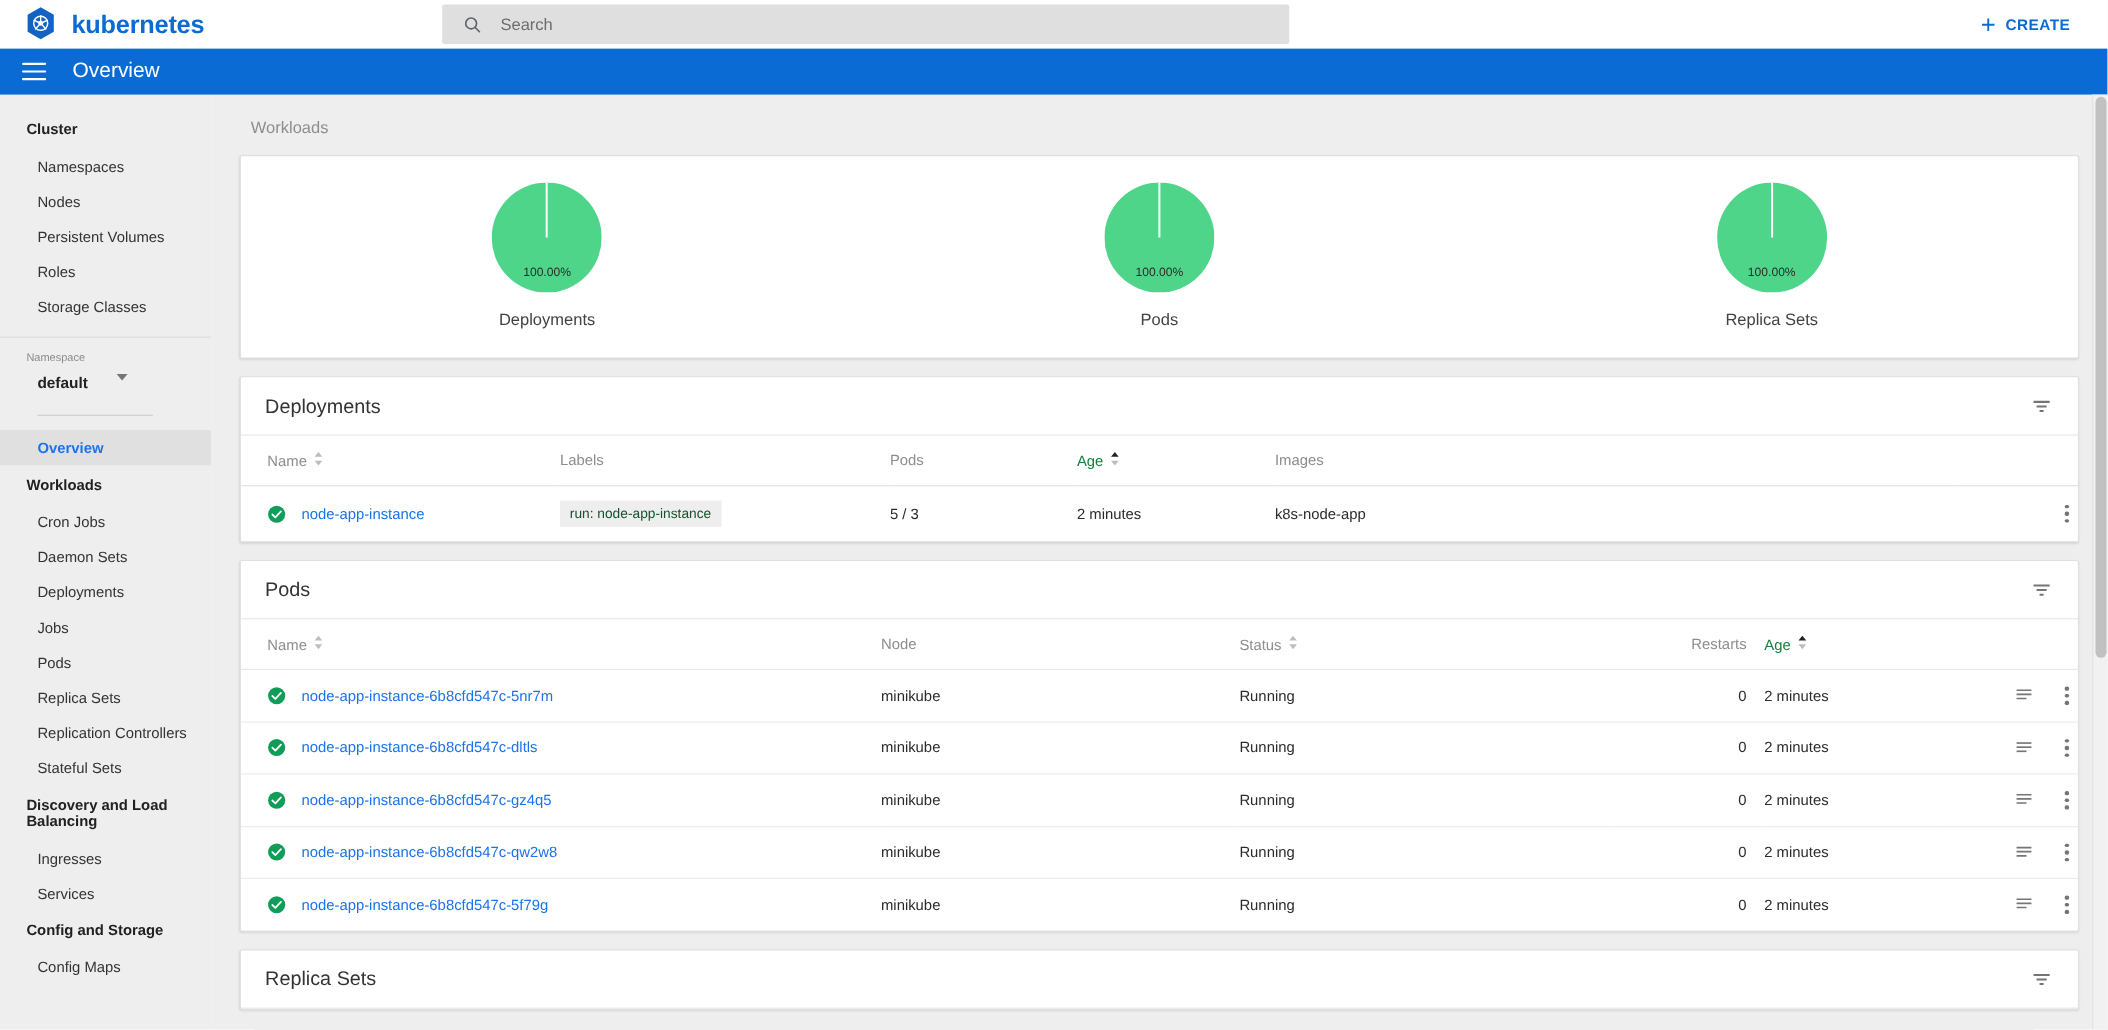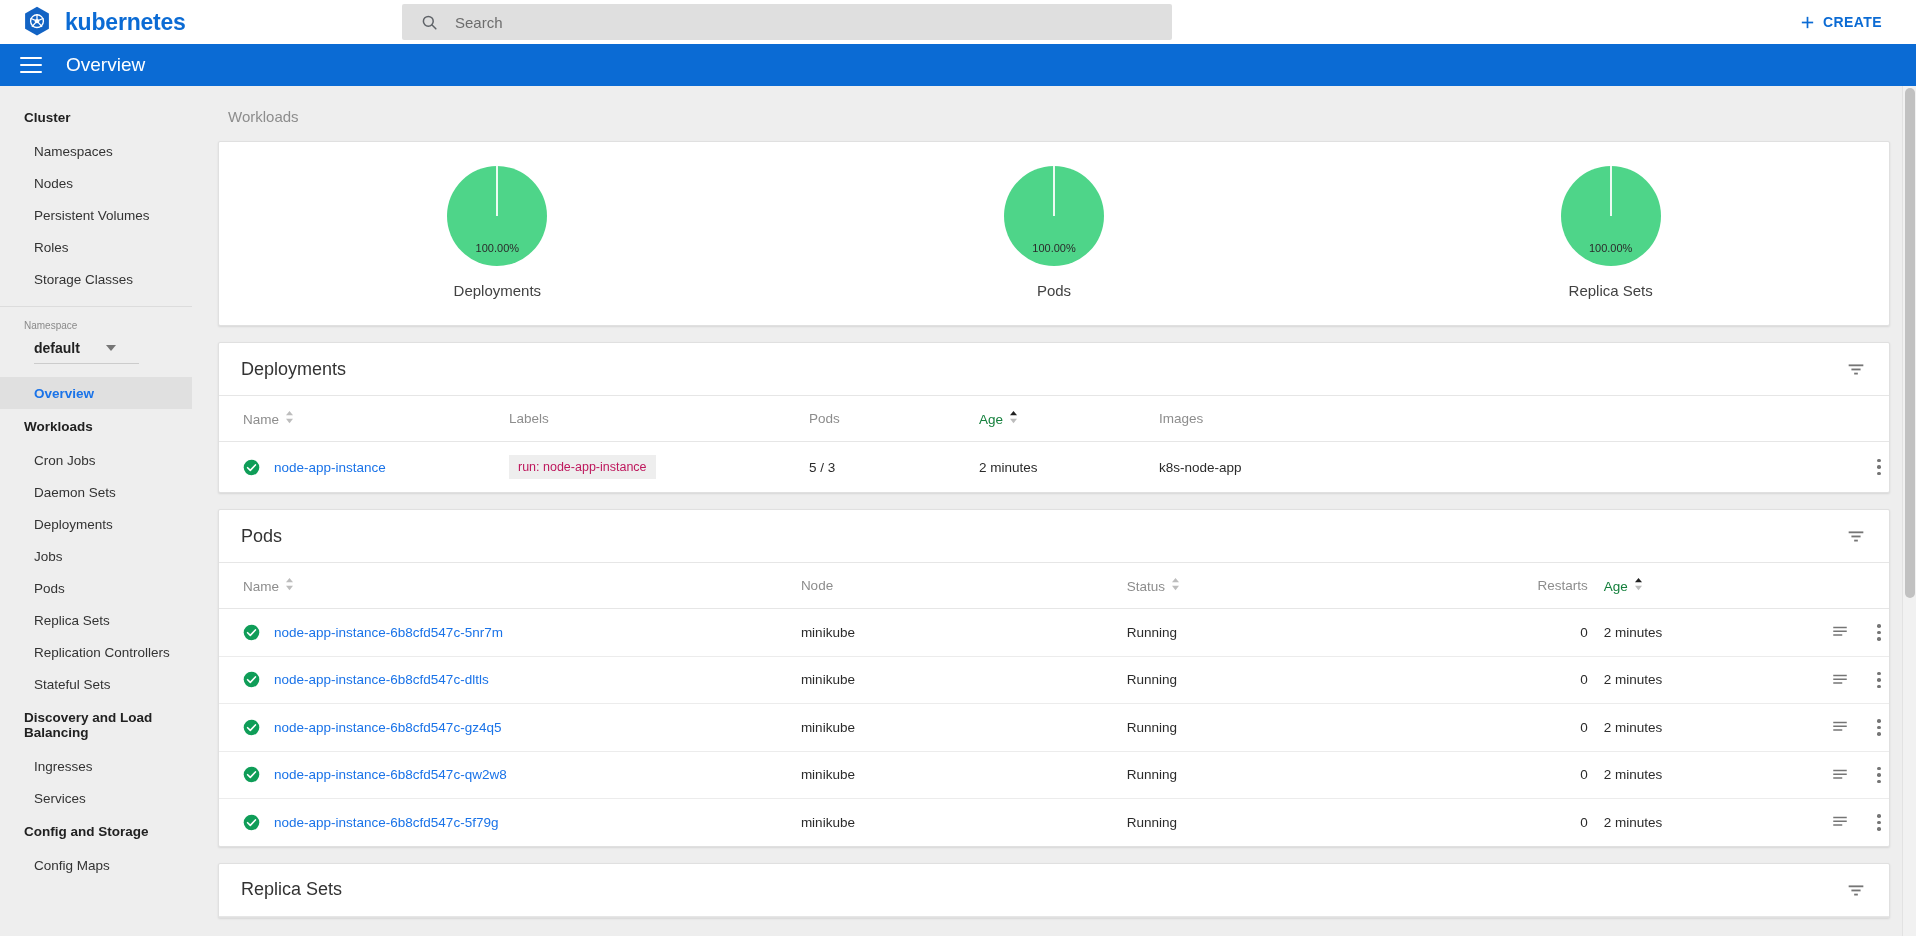--- a/index.html
+++ b/index.html
@@ -63,22 +63,22 @@
   }
   .nav-item {
     font-size: 13.5px; color: #333; padding: 8.5px 0 8.5px 34px;
     cursor: pointer; white-space: nowrap;
   }
   .nav-item.active { background: #e0e0e0; color: #1a73e8; font-weight: bold; }
   .nav-sep { height: 1px; background: #dcdcdc; margin: 11px 0 0 0; }
   .ns-block { padding: 13px 0 0 24px; }
   .ns-label { font-size: 10px; color: #8a8a8a; margin-bottom: 9px; }
   .ns-select {
-    display: flex; align-items: center; gap: 26px; width: 105px;
-    padding-bottom: 7px; border-bottom: 1px solid #ccc; margin-left: 10px;
+    display: flex; align-items: flex-start; gap: 26px; width: 105px;
+    padding-bottom: 21px; border-bottom: 1px solid #ccc; margin-left: 10px;
     cursor: pointer;
   }
   .ns-value { font-size: 14px; font-weight: bold; color: #212121; }
   .caret { width: 0; height: 0; border-left: 5px solid transparent;
     border-right: 5px solid transparent; border-top: 6px solid #757575; }
   .ns-gap { height: 13px; }
 
   
   .content {
     flex: 1; background: #eeeeee; overflow: hidden; position: relative;
@@ -119,21 +119,21 @@
     border-bottom: 1px solid #ececec; vertical-align: middle;
   }
   tr:last-child td { border-bottom: none; }
   .sort-ic { display: inline-block; vertical-align: middle; margin-left: 6px; }
   .th-inner { display: inline-flex; align-items: flex-end; cursor: pointer; }
   .cell-name { display: flex; align-items: center; gap: 14px; }
   .ok-ic { width: 17px; height: 17px; flex: none; }
   .link { color: #1a73e8; text-decoration: none; cursor: pointer; font-size: 13.5px; }
   .chip {
     display: inline-block; background: #eeeeee; border-radius: 0;
-    padding: 5px 9px; font-size: 12.5px; color: #be185d;
+    padding: 5px 9px; font-size: 12.5px; color: #14532d;
   }
   .row-acts { display: flex; align-items: center; justify-content: flex-end; gap: 20px; padding-right: 4px; }
   .logs-ic { width: 18px; height: 18px; cursor: pointer; }
   .kebab { width: 4px; display: flex; flex-direction: column; gap: 3px; cursor: pointer; padding: 2px 8px; }
   .kebab i { width: 3.5px; height: 3.5px; border-radius: 50%; background: #757575; display: block; }
 
   .c-pad-l { padding-left: 24px; }
   .w-name { width: 290px; }
   .w-labels { width: 300px; }
   .w-pods { width: 170px; }

